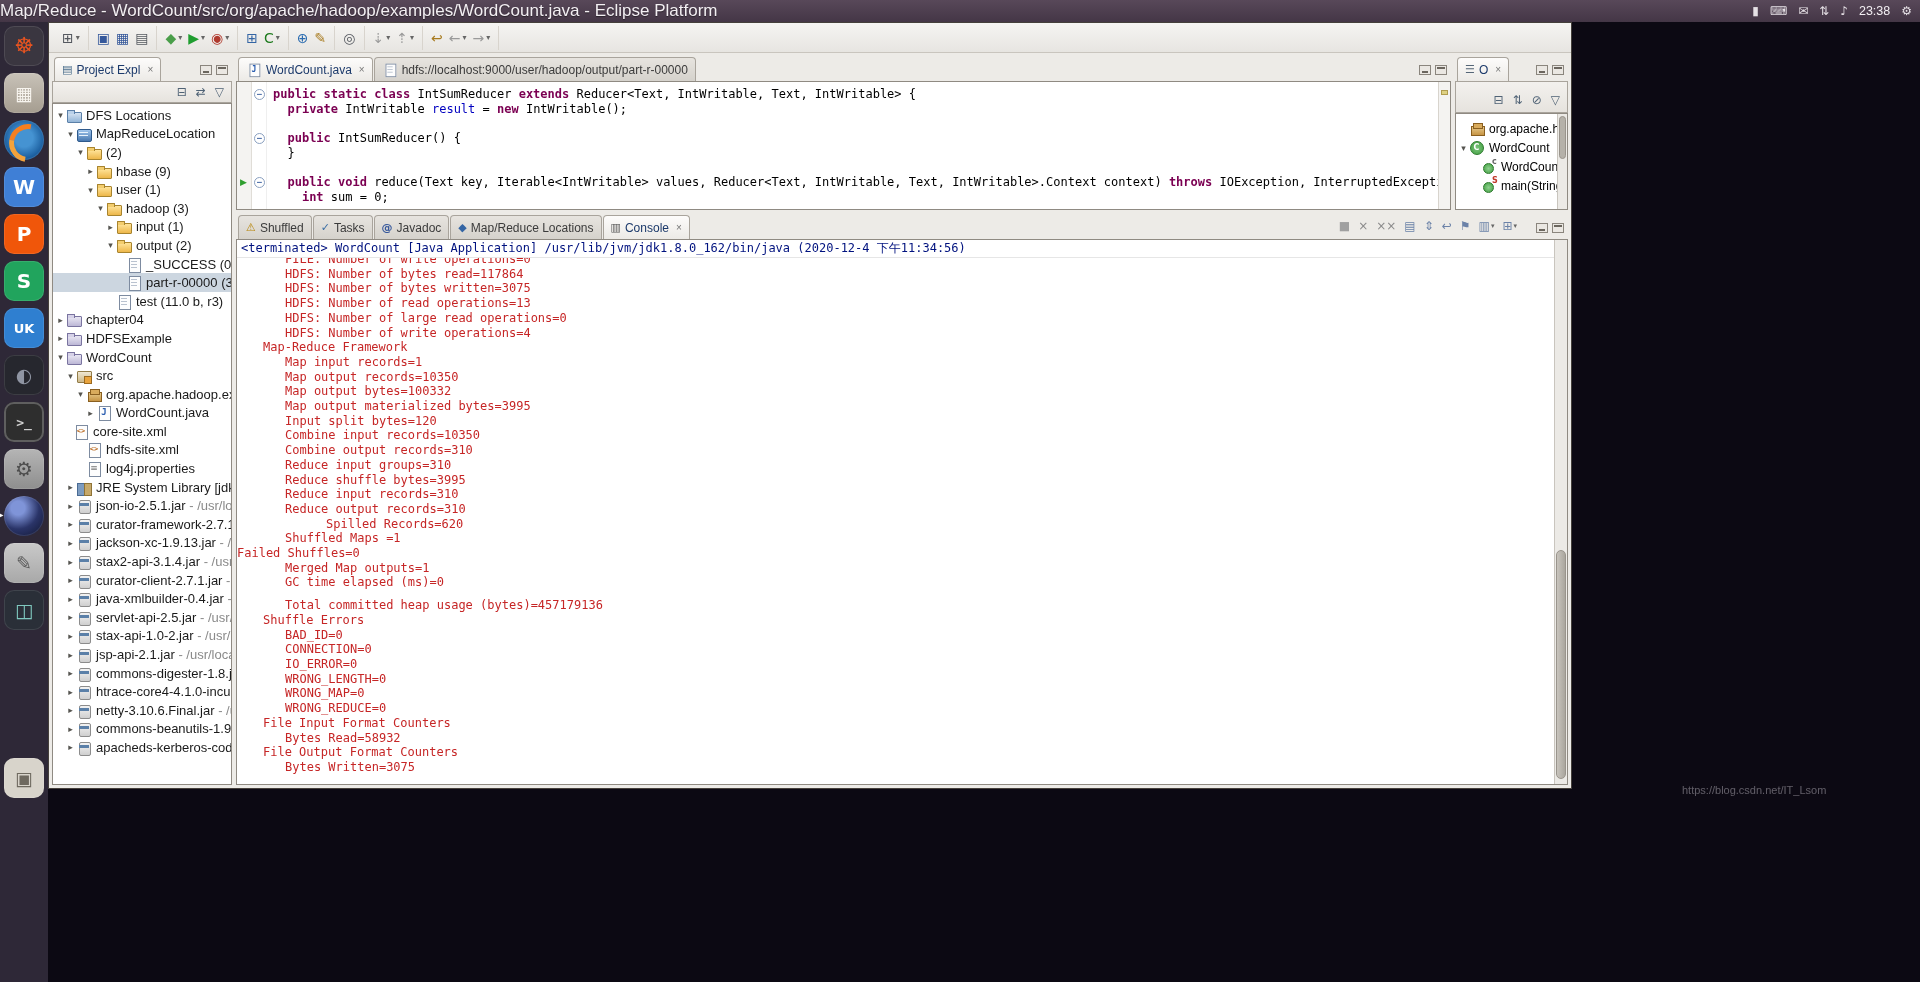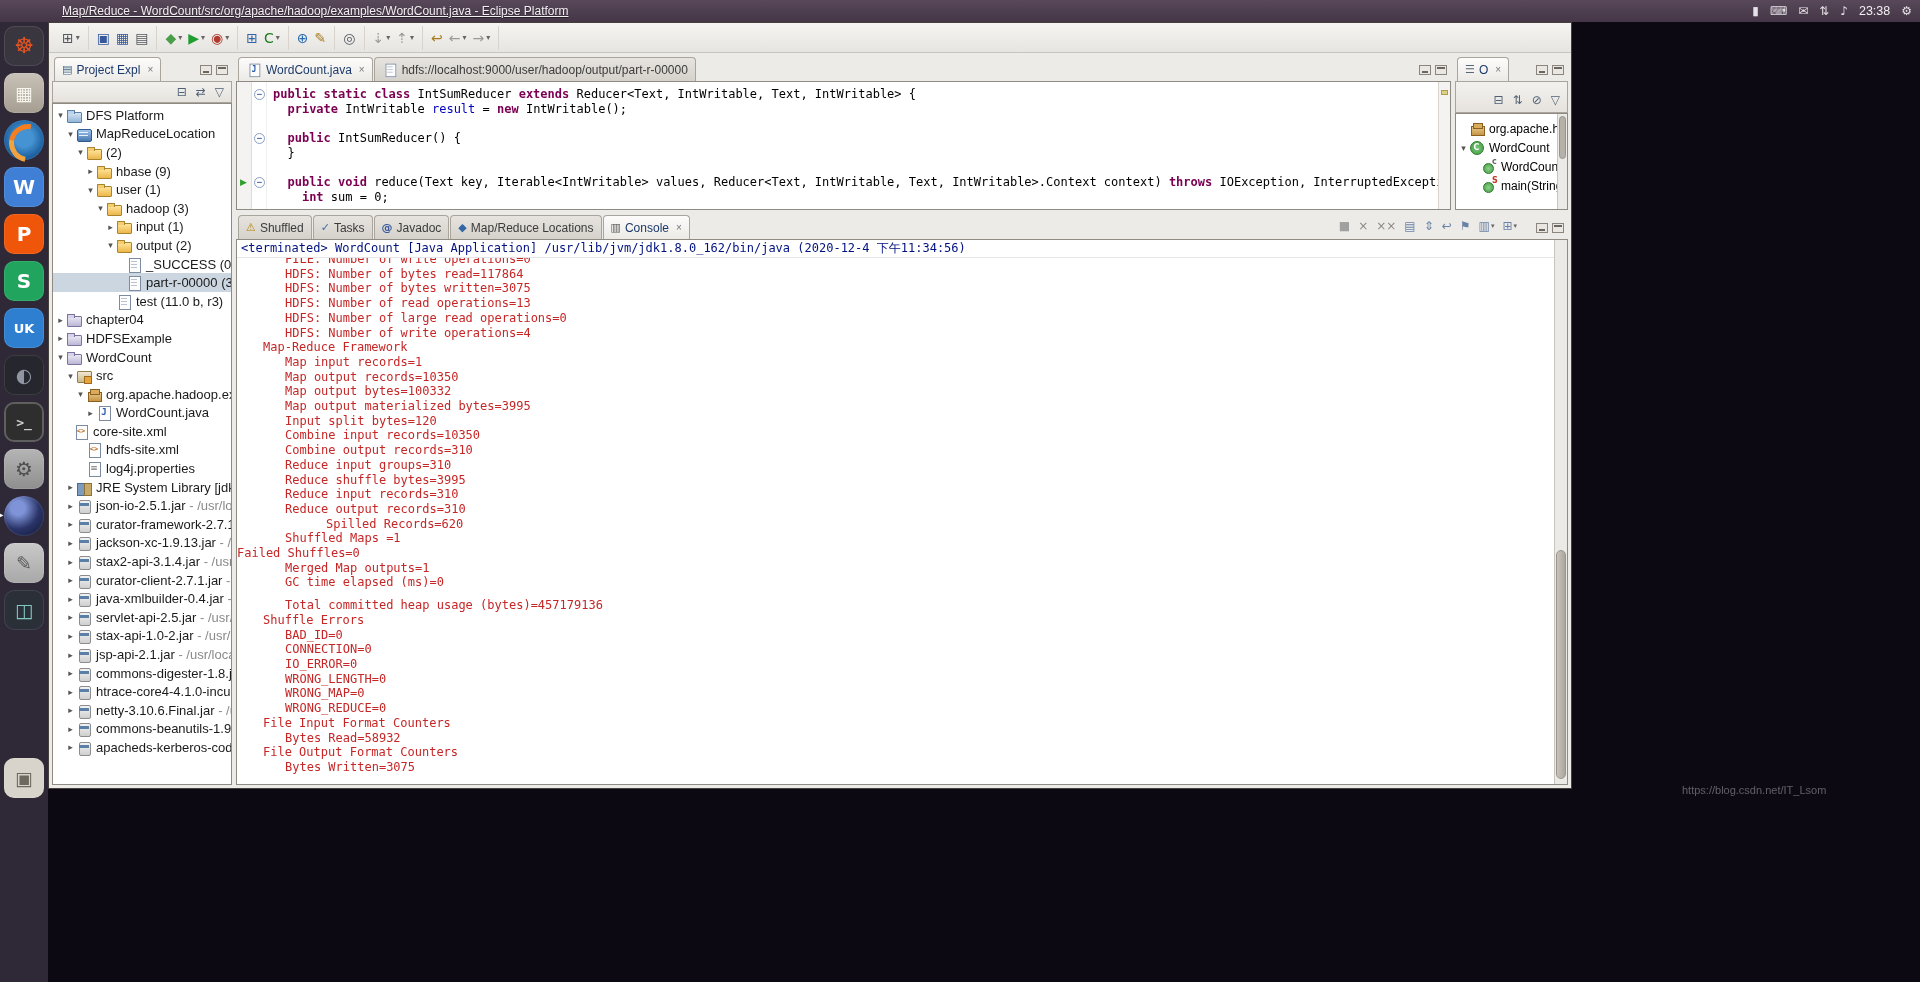--- a/index.html
+++ b/index.html
@@ -1,21 +1,21 @@
 <!DOCTYPE html>
 <html><head>
 <meta charset="utf-8">
 <style>
 *{margin:0;padding:0;box-sizing:border-box;}
 html,body{width:1920px;height:982px;}
 body{font-family:"Liberation Sans",sans-serif;background:#0c0913;overflow:hidden;position:relative;}
 
 
 #topbar{position:absolute;left:0;top:0;width:1920px;height:22px;background:linear-gradient(#584859,#443646);color:#f3eff3;display:flex;align-items:center;z-index:6;}
-#topbar .title{margin-left:62px;font-size:12px;text-shadow:0 1px 1px rgba(0,0,0,.45);white-space:nowrap;text-decoration:underline;}
+#topbar .title{font-size:17px;text-shadow:0 1px 1px rgba(0,0,0,.45);white-space:nowrap;}
 #tray{margin-left:auto;display:flex;align-items:center;gap:11px;margin-right:8px;}
 .tray-ic{font-size:12px;opacity:.92;font-family:"DejaVu Sans",sans-serif;}
 #tray .clock{font-size:12.5px;}
 
 
 #dock{position:absolute;left:0;top:22px;width:48px;height:960px;background:#2e2837;z-index:5;}
 .dock-icon{position:absolute;left:4px;width:40px;height:40px;border-radius:10px;display:flex;align-items:center;justify-content:center;font-weight:bold;box-shadow:inset 0 0 0 1px rgba(255,255,255,.10);}
 .dock-icon .dglyph{font-size:19px;font-family:"DejaVu Sans",sans-serif;line-height:1;}
 .dock-icon.term{box-shadow:inset 0 0 0 2px #5f5f5f;}
 .dock-icon.term .dglyph{font-family:"DejaVu Sans Mono",monospace;}
@@ -301,21 +301,21 @@
         </div>
         <div class="viewbar" id="exp-tools">
             <span class="vtool">⊟</span>
             <span class="vtool">⇄</span>
             <span class="vtool">▽</span>
           </div>
         <div class="vbody" id="ptree">
             <div class="trow" style="padding-left: 2px;">
               <span class="arrow">▾</span>
               <span class="ti ti-dfs"></span>
-              <span class="tlbl">DFS Platform</span>
+              <span class="tlbl">DFS Locations</span>
             </div>
             <div class="trow" style="padding-left: 12px;">
               <span class="arrow">▾</span>
               <span class="ti ti-server"></span>
               <span class="tlbl">MapReduceLocation</span>
             </div>
             <div class="trow" style="padding-left: 22px;">
               <span class="arrow">▾</span>
               <span class="ti ti-folder"></span>
               <span class="tlbl">(2)</span>

